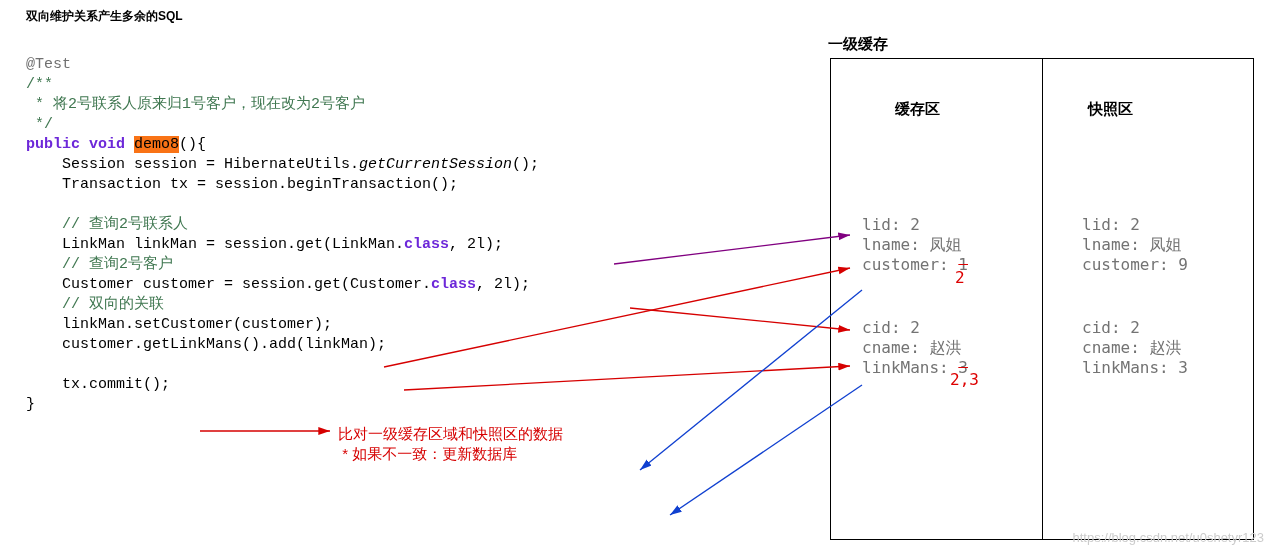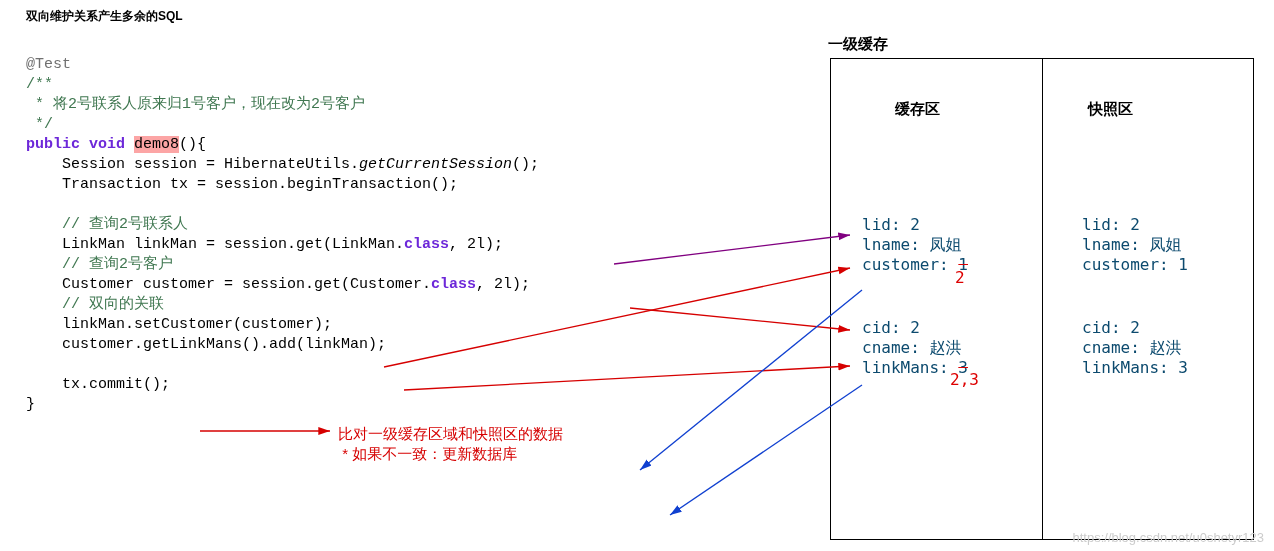--- a/index.html
+++ b/index.html
@@ -24,21 +24,21 @@
       top: 55px;
       left: 26px;
       font-family: Consolas, "Courier New", monospace;
       font-size: 15px;
       line-height: 20px;
       white-space: pre;
     }
     .anno  { color: #707070; }
     .kw    { color: #6d28d9; font-weight: bold; }
     .comm  { color: #3f7750; }
-    .hilite{ background: #fca5a5; }
+    .hilite{ background: #f97316; }
     .diagram-title {
       position: absolute;
       top: 35px;
       left: 828px;
       font-weight: bold;
       font-size: 15px;
     }
     .cache-box {
       position: absolute;
       top: 58px;
@@ -59,21 +59,21 @@
       position: absolute;
       font-weight: bold;
       font-size: 15px;
     }
     .col-head.left  { top: 100px; left: 895px; }
     .col-head.right { top: 100px; left: 1088px; }
     .data-block {
       position: absolute;
       font-family: Consolas, "SimSun", monospace;
       font-size: 16px;
-      color: #0c4a6e;
+      color: #737373;
       line-height: 20px;
       white-space: pre;
     }
     .db1 { top: 215px; left: 862px; }
     .db2 { top: 215px; left: 1082px; }
     .db3 { top: 318px; left: 862px; }
     .db4 { top: 318px; left: 1082px; }
     .strike {
       text-decoration: line-through;
       text-decoration-color: #d00;
@@ -138,21 +138,21 @@
 <div class="col-head left">缓存区</div>
 <div class="col-head right">快照区</div>
 
 <div class="data-block db1"><span>lid: 2</span>
 <span>lname: 凤姐</span>
 <span>customer: </span><span class="strike">1</span></div>
 <div class="red-num n1">2</div>
 
 <div class="data-block db2"><span>lid: 2</span>
 <span>lname: 凤姐</span>
-<span>customer: 1</span></div>
+<span>customer: 9</span></div>
 
 <div class="data-block db3"><span>cid: 2</span>
 <span>cname: 赵洪</span>
 <span>linkMans: </span><span class="strike">3</span></div>
 <div class="red-num n2">2,3</div>
 
 <div class="data-block db4"><span>cid: 2</span>
 <span>cname: 赵洪</span>
 <span>linkMans: 3</span></div>
 

